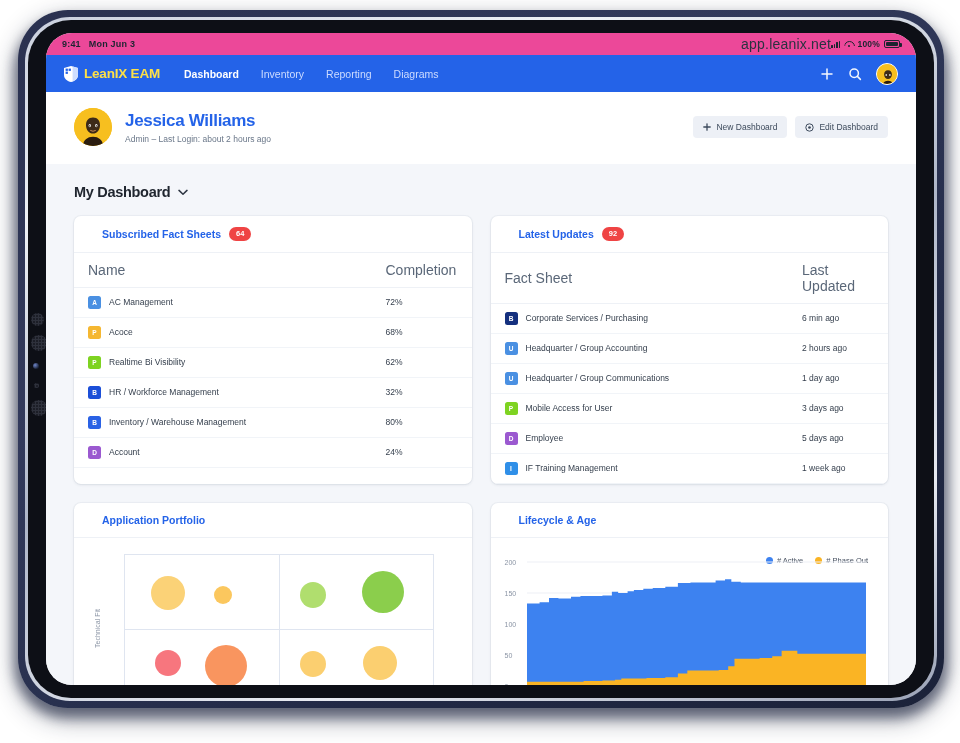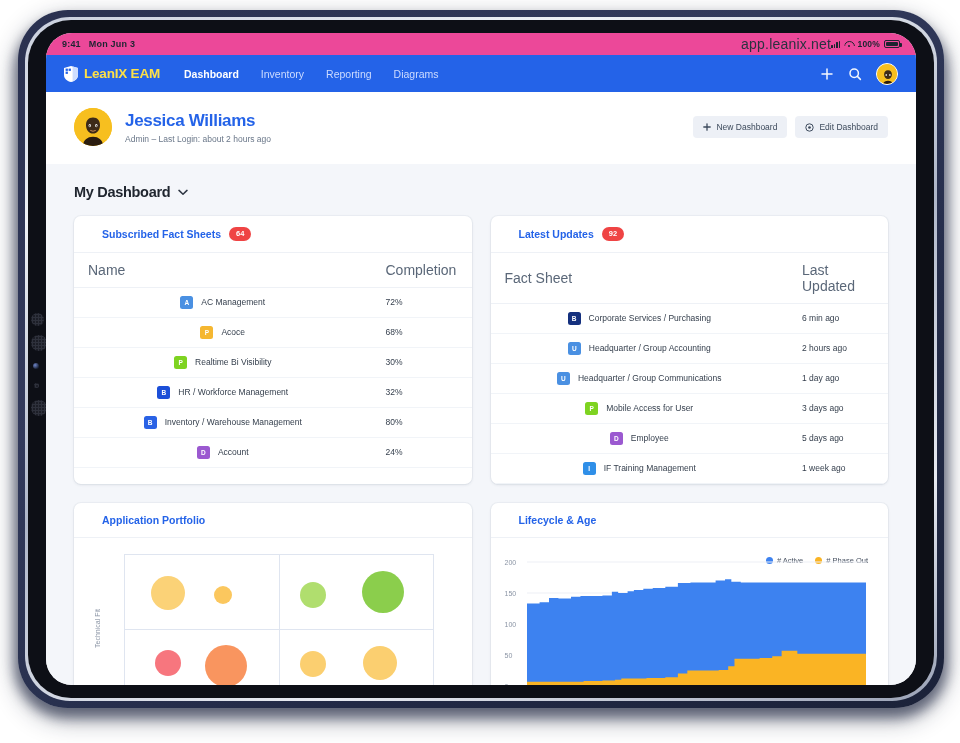--- a/index.html
+++ b/index.html
@@ -146,21 +146,21 @@
   table.lst th {
     text-align:left; font-size:14px; color:#5a6778; font-weight:normal;
     padding: 9px 14px; border-bottom: 1px solid #eef1f6;
   }
   table.lst th.r, table.lst td.r { text-align:left; width: 100px; }
   table.lst td {
     font-size: 8.5px; color:#36404e; padding: 8px 14px;
     border-bottom: 1px solid #f1f4f8;
   }
   table.lst tr:last-child td { border-bottom: 1px solid #f1f4f8; margin-left: 36px; }
-  .cell { display:flex; align-items:center; gap:8px;justify-content:center; }
+  .cell { display:flex; align-items:center; gap:8px; }
   .tag {
     width: 13px; height: 13px; border-radius: 2.5px; flex:none;
     color:#fff; font-size:6.5px; font-weight:bold;
     display:flex; align-items:center; justify-content:center;
   }
   td.r { color:#6a7789; }
 
   
   .card-body { padding: 16px 14px 12px 14px; }
   .matrix-wrap { display:flex; align-items:stretch; height: 150px; }
@@ -345,21 +345,21 @@
                   </td>
                   <td class="r">68%</td>
                 </tr>
                 <tr>
                   <td>
                     <span class="cell">
                       <span class="tag" style="background:#7ed321">P</span>
                       <span>Realtime Bi Visibility</span>
                     </span>
                   </td>
-                  <td class="r">30%</td>
+                  <td class="r">62%</td>
                 </tr>
                 <tr>
                   <td>
                     <span class="cell">
                       <span class="tag" style="background:#1c4fd8">B</span>
                       <span>HR / Workforce Management</span>
                     </span>
                   </td>
                   <td class="r">32%</td>
                 </tr>

